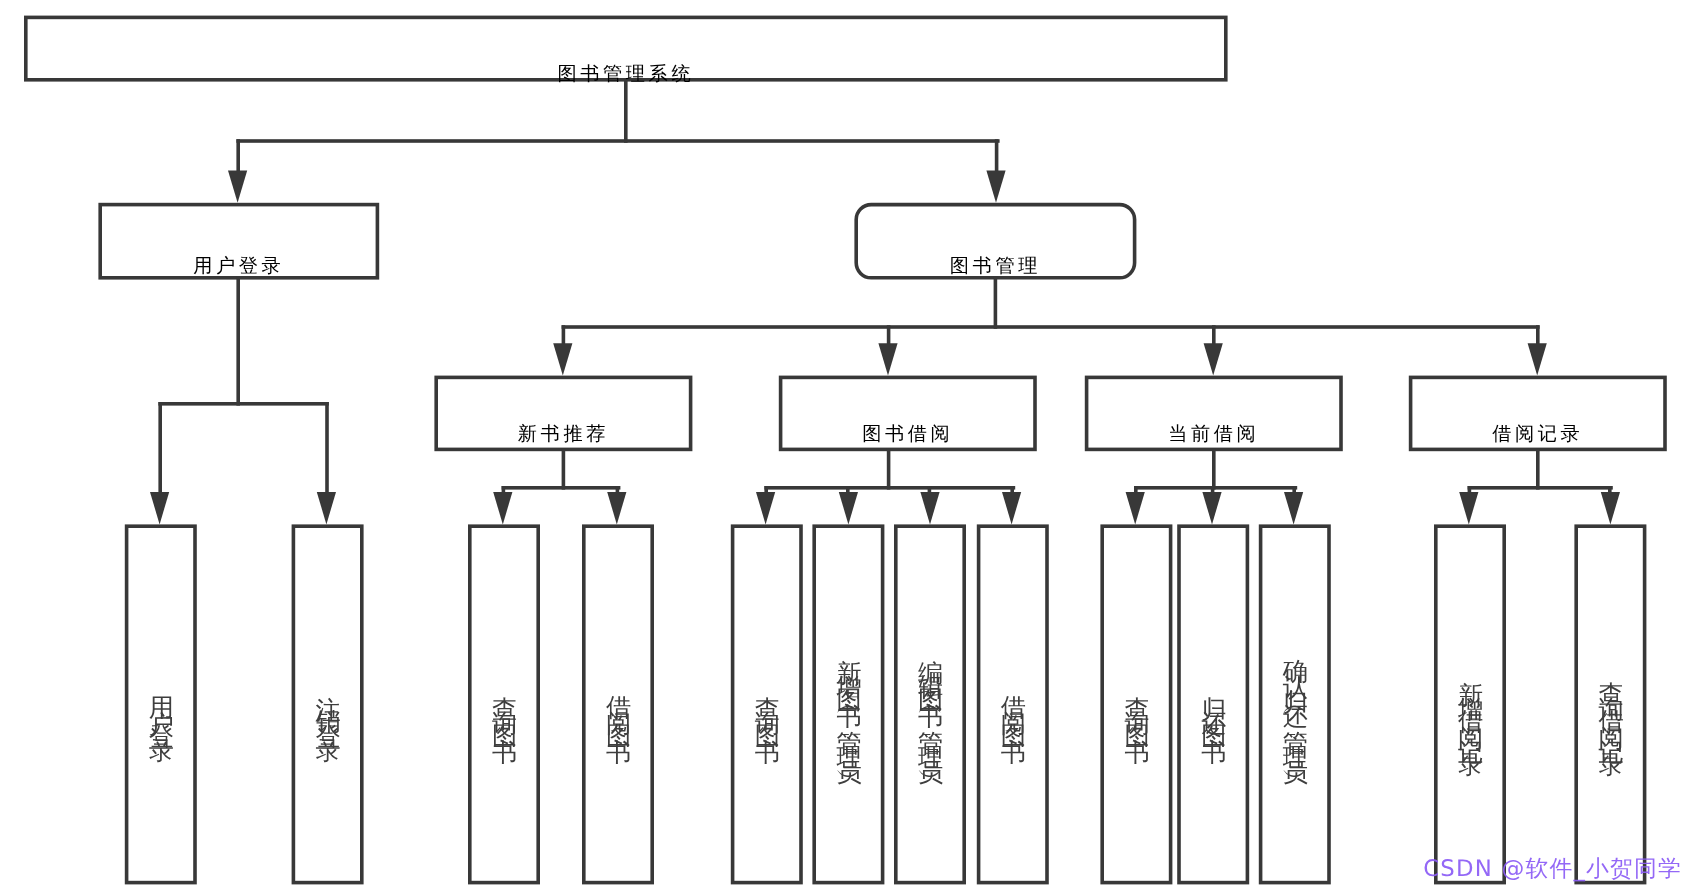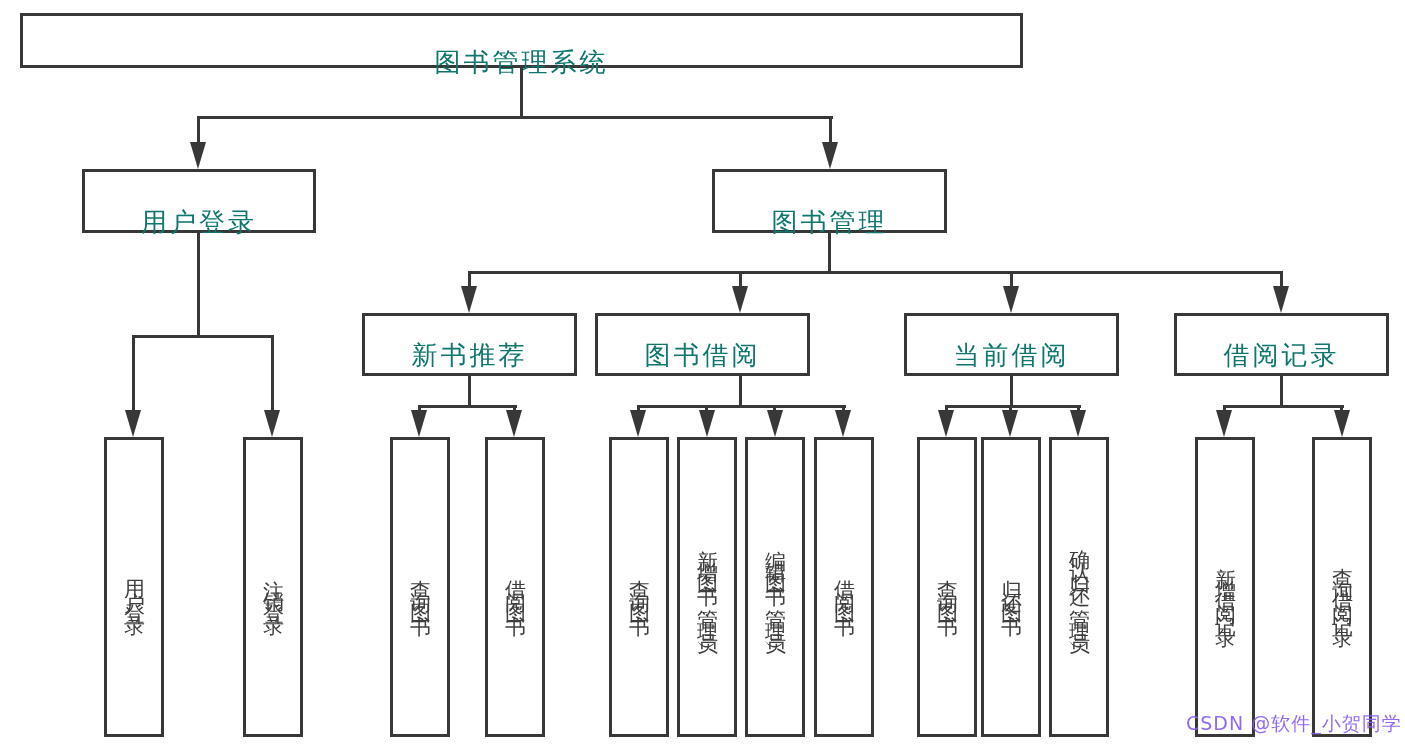--- a/index.html
+++ b/index.html
@@ -4,24 +4,24 @@
 <style>
   html,body{margin:0;padding:0;background:#ffffff;}
   .canvas{
     position:relative;width:1405px;height:747px;background:#ffffff;overflow:hidden;
     font-family:"DejaVu Sans","Liberation Sans",sans-serif;color:#3e3e3e;
   }
   .box{
     position:absolute;box-sizing:border-box;border:3px solid #383838;background:#ffffff;
     display:flex;align-items:center;justify-content:center;
   }
-  .hlabel{font-size:26px;letter-spacing:3px;color:#0f766e;white-space:nowrap;margin-top:43px;}
+  .hlabel{font-size:16px;letter-spacing:3px;color:#000000;white-space:nowrap;margin-top:43px;}
   .root{left:20px;top:13px;width:1003px;height:55px;}
   .lv2a{left:82px;top:169px;width:234px;height:64px;}
-  .lv2b{left:712px;top:169px;width:235px;height:64px;}
+  .lv2b{left:712px;top:169px;width:235px;height:64px;border-radius:14px;}
   .lv3{top:313px;width:215px;height:63px;align-items:flex-end;}
   .leaf{top:437px;width:60px;height:300px;}
   .vtext{
     writing-mode:vertical-rl;text-orientation:mixed;letter-spacing:12px;
     font-size:21px;color:#3e3e3e;line-height:1;
   }
   .line{position:absolute;background:#383838;}
   .arrow{
     position:absolute;width:0;height:0;
     border-left:8px solid transparent;border-right:8px solid transparent;
@@ -44,21 +44,21 @@
   <div class="box lv2a">
     <span class="hlabel">用户登录</span>
   </div>
   <div class="box lv2b">
     <span class="hlabel">图书管理</span>
   </div>
 
   <div class="box lv3" style="left:362px">
     <span class="hlabel">新书推荐</span>
   </div>
-  <div class="box lv3" style="left:595px">
+  <div class="box lv3" style="left:649px">
     <span class="hlabel">图书借阅</span>
   </div>
   <div class="box lv3" style="left:904px">
     <span class="hlabel">当前借阅</span>
   </div>
   <div class="box lv3" style="left:1174px">
     <span class="hlabel">借阅记录</span>
   </div>
 
   <div class="box leaf" style="left:104px">

